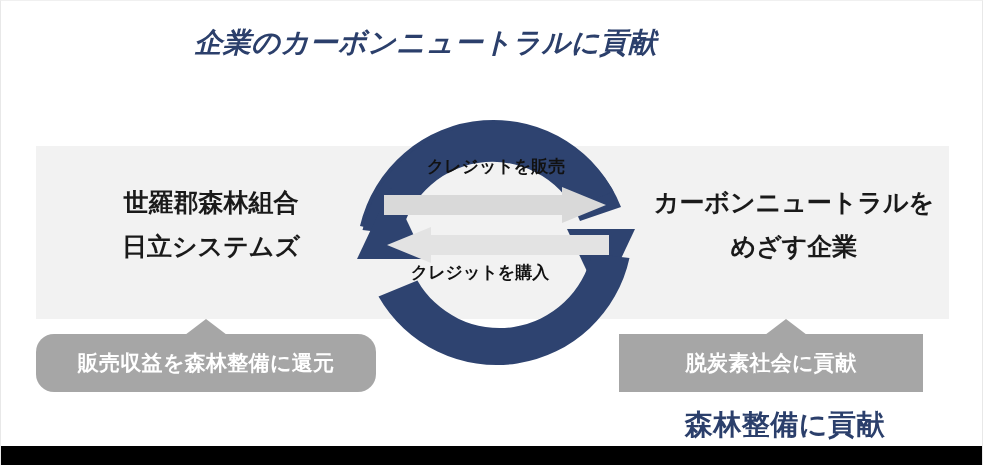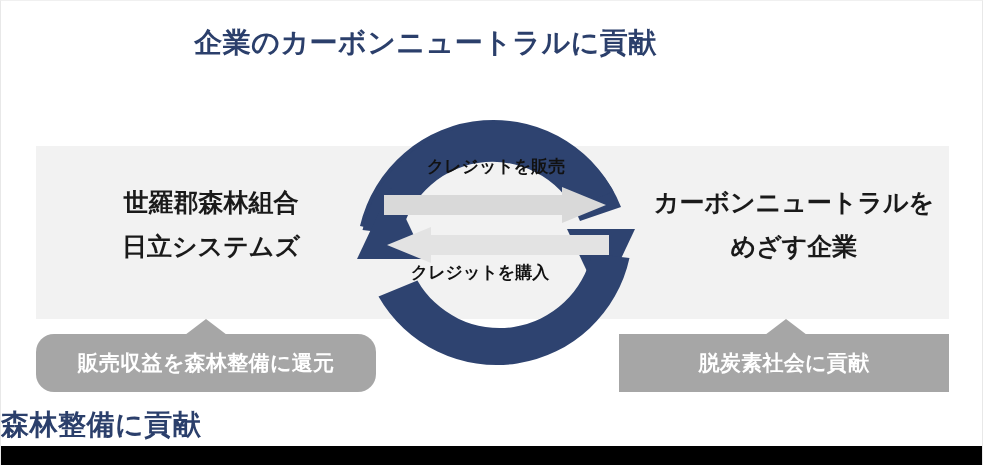--- a/index.html
+++ b/index.html
@@ -39,27 +39,28 @@
     left: 0;
     top: 27px;
     width: 849px;
     text-align: center;
     font-size: 28px;
     font-weight: bold;
     color: #2b3f6b;
     letter-spacing: 0.5px;
     line-height: 1.1;
     white-space: nowrap;
+    font-style: italic;
   }
   .title-bottom {
     position: absolute;
     left: 0;
     top: 409px;
     width: 884px;
-    text-align: left;
+    text-align: right;
     font-size: 28px;
     font-weight: bold;
     color: #2b3f6b;
     letter-spacing: 0.5px;
     line-height: 1.1;
     white-space: nowrap;
   }
 
   
   .band {
@@ -122,21 +123,21 @@
     color: #ffffff;
     font-size: 21px;
     font-weight: bold;
     display: flex;
     align-items: center;
     justify-content: center;
     white-space: nowrap;
     letter-spacing: 0.3px;
   }
   .callout.left  { left: 35px;  top: 333px; width: 340px; height: 58px; border-radius: 18px; }
-  .callout.right { left: 618px; top: 333px; width: 330px; height: 58px; }
+  .callout.right { left: 618px; top: 333px; width: 304px; height: 58px; }
 
   
   .callout-tab {
     position: absolute;
     width: 0;
     height: 0;
     border-left: 21px solid transparent;
     border-right: 21px solid transparent;
     border-bottom: 16px solid #a6a6a6;
   }

